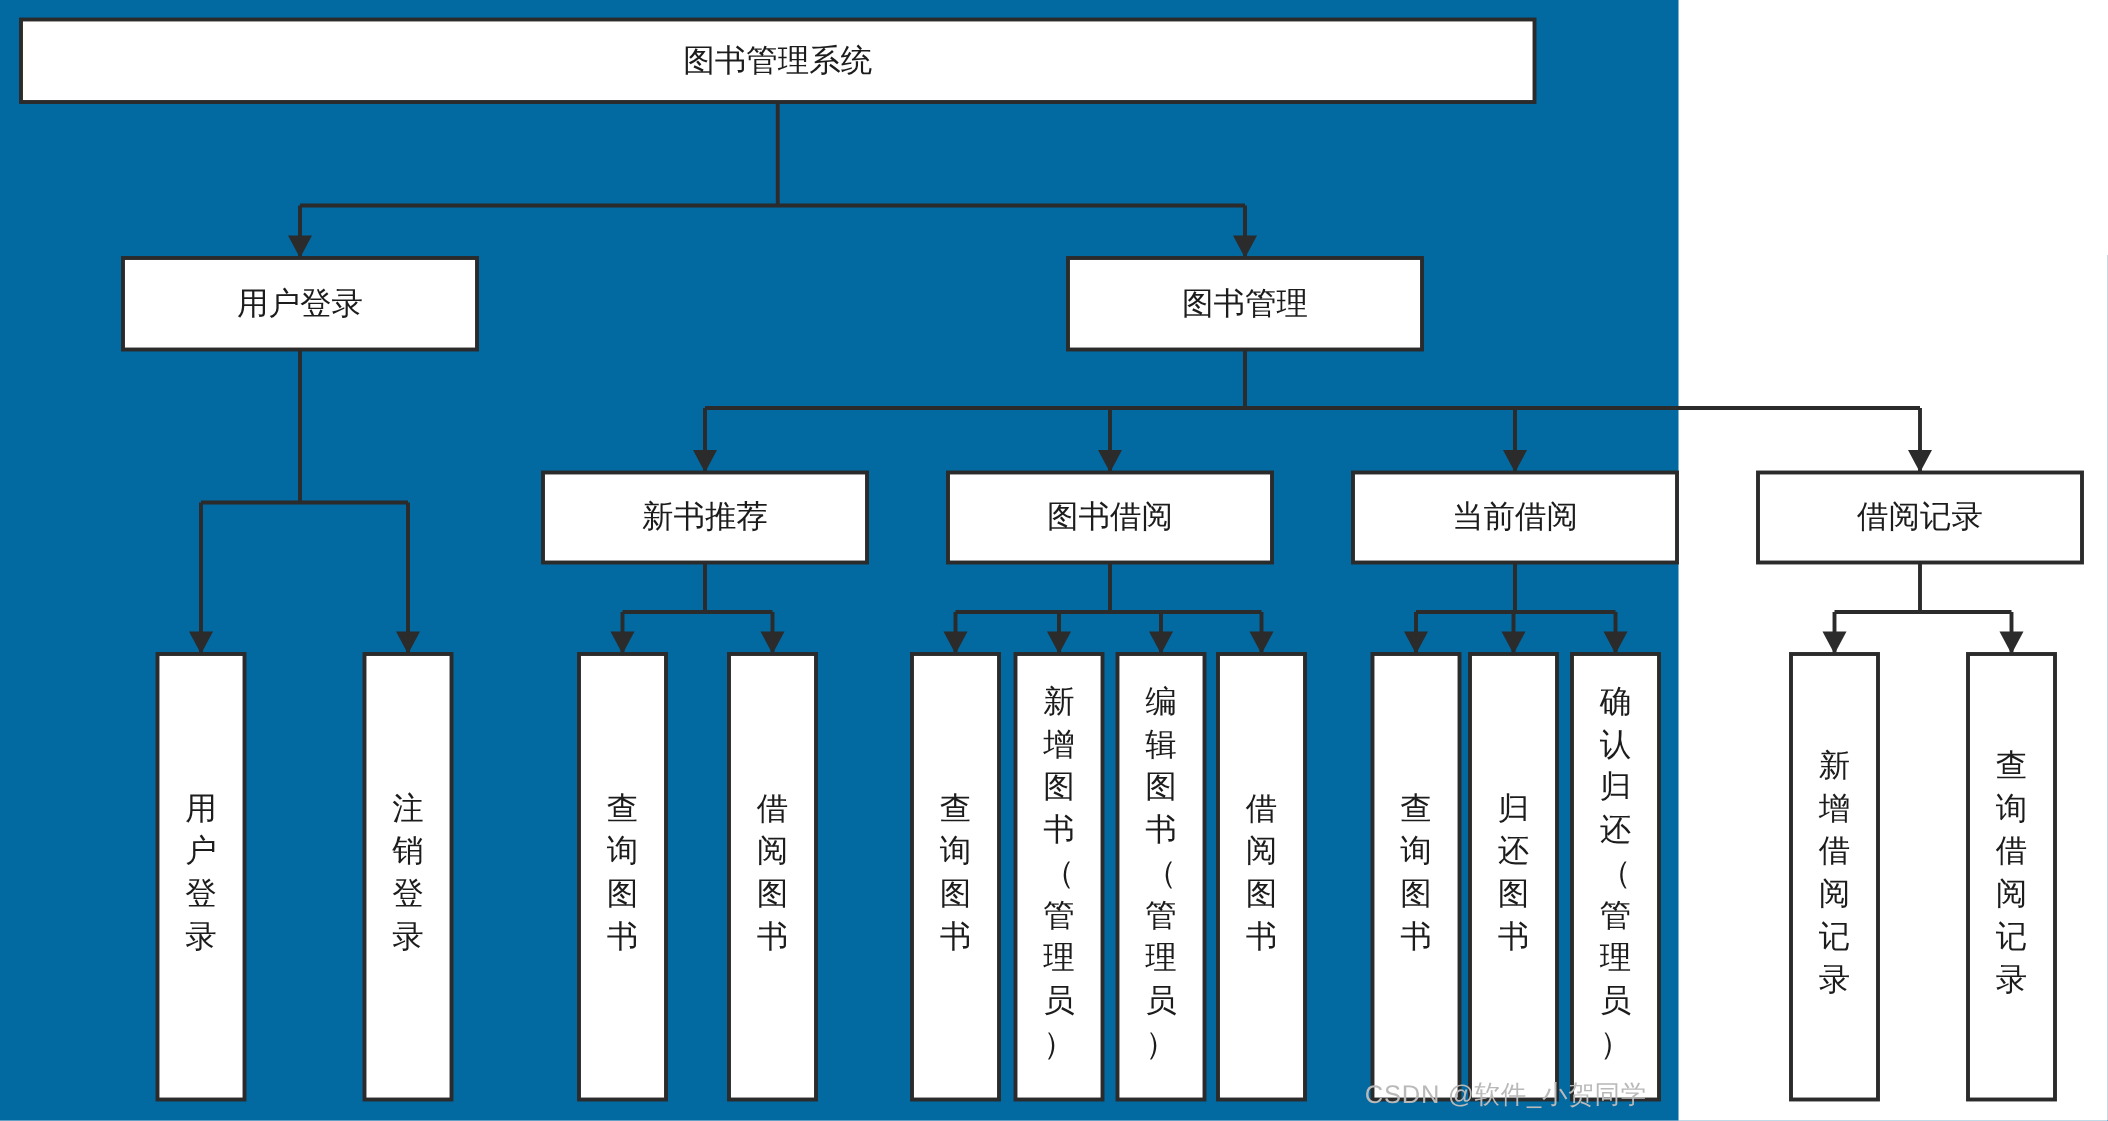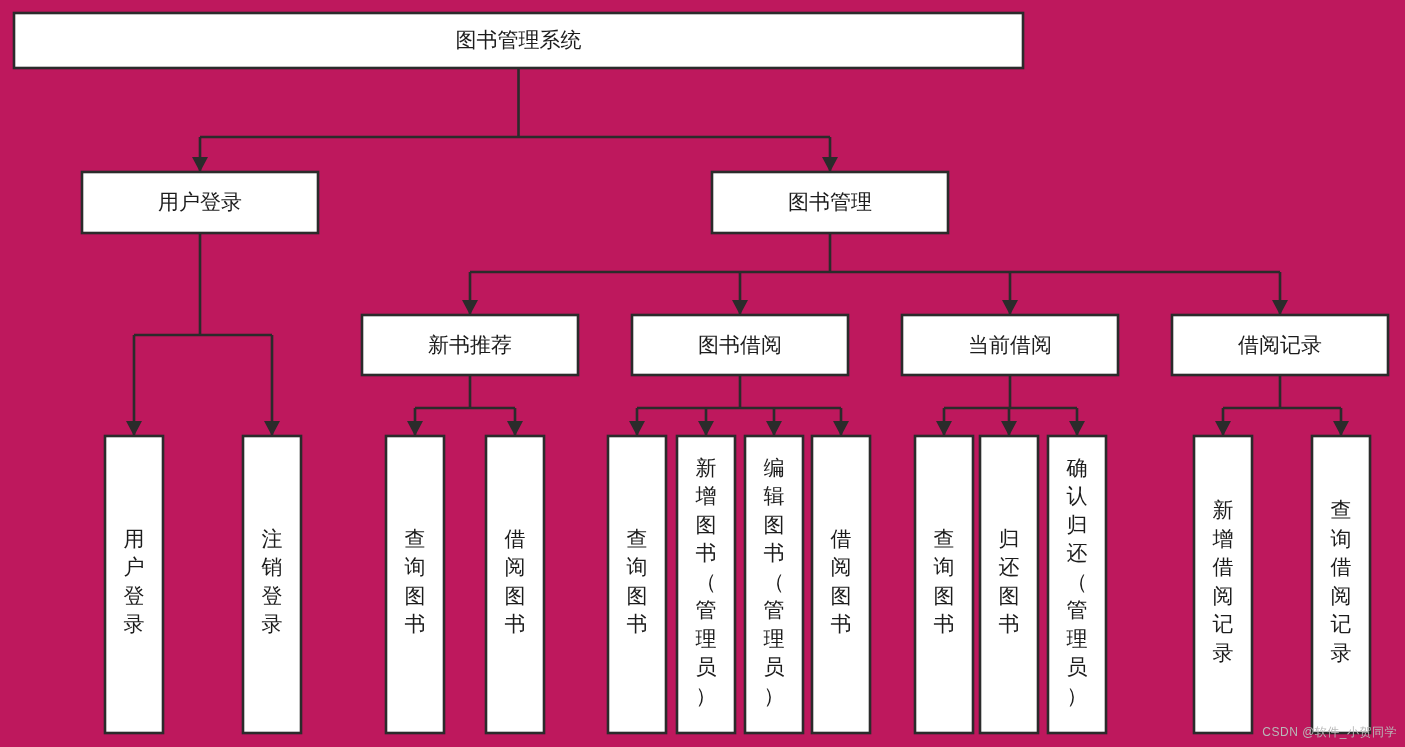--- a/index.html
+++ b/index.html
@@ -9,23 +9,23 @@
   }
   body {
     width: 1405px;
     height: 747px;
     font-family: "Liberation Sans", sans-serif;
     overflow: hidden;
     position: relative;
   }
   #diagram-root {
     position: relative;
-    width: 1405px;
+    width: 1119px;
     height: 747px;
-    background: #be185d;
+    background: #0369a1;
   }
   svg#tree-svg {
     position: absolute;
     left: 0;
     top: 0;
     width: 1405px;
     height: 747px;
     display: block;
   }
   .node-rect {
@@ -53,24 +53,24 @@
   }
   .node-label-v {
     font-family: "Liberation Sans", sans-serif;
     font-size: 21px;
     fill: #1c1c1c;
     text-anchor: middle;
     white-space: pre;
   }
   .watermark {
     position: absolute;
-    right: 8px;
+    right: 21px;
     bottom: 6px;
     font-family: "Liberation Sans", sans-serif;
-    font-size: 12px;
+    font-size: 17px;
     color: #b9b9b9;
     letter-spacing: 0.5px;
     user-select: none;
     pointer-events: none;
     white-space: nowrap;
   }
 </style>
 </head>
 <body>
 

